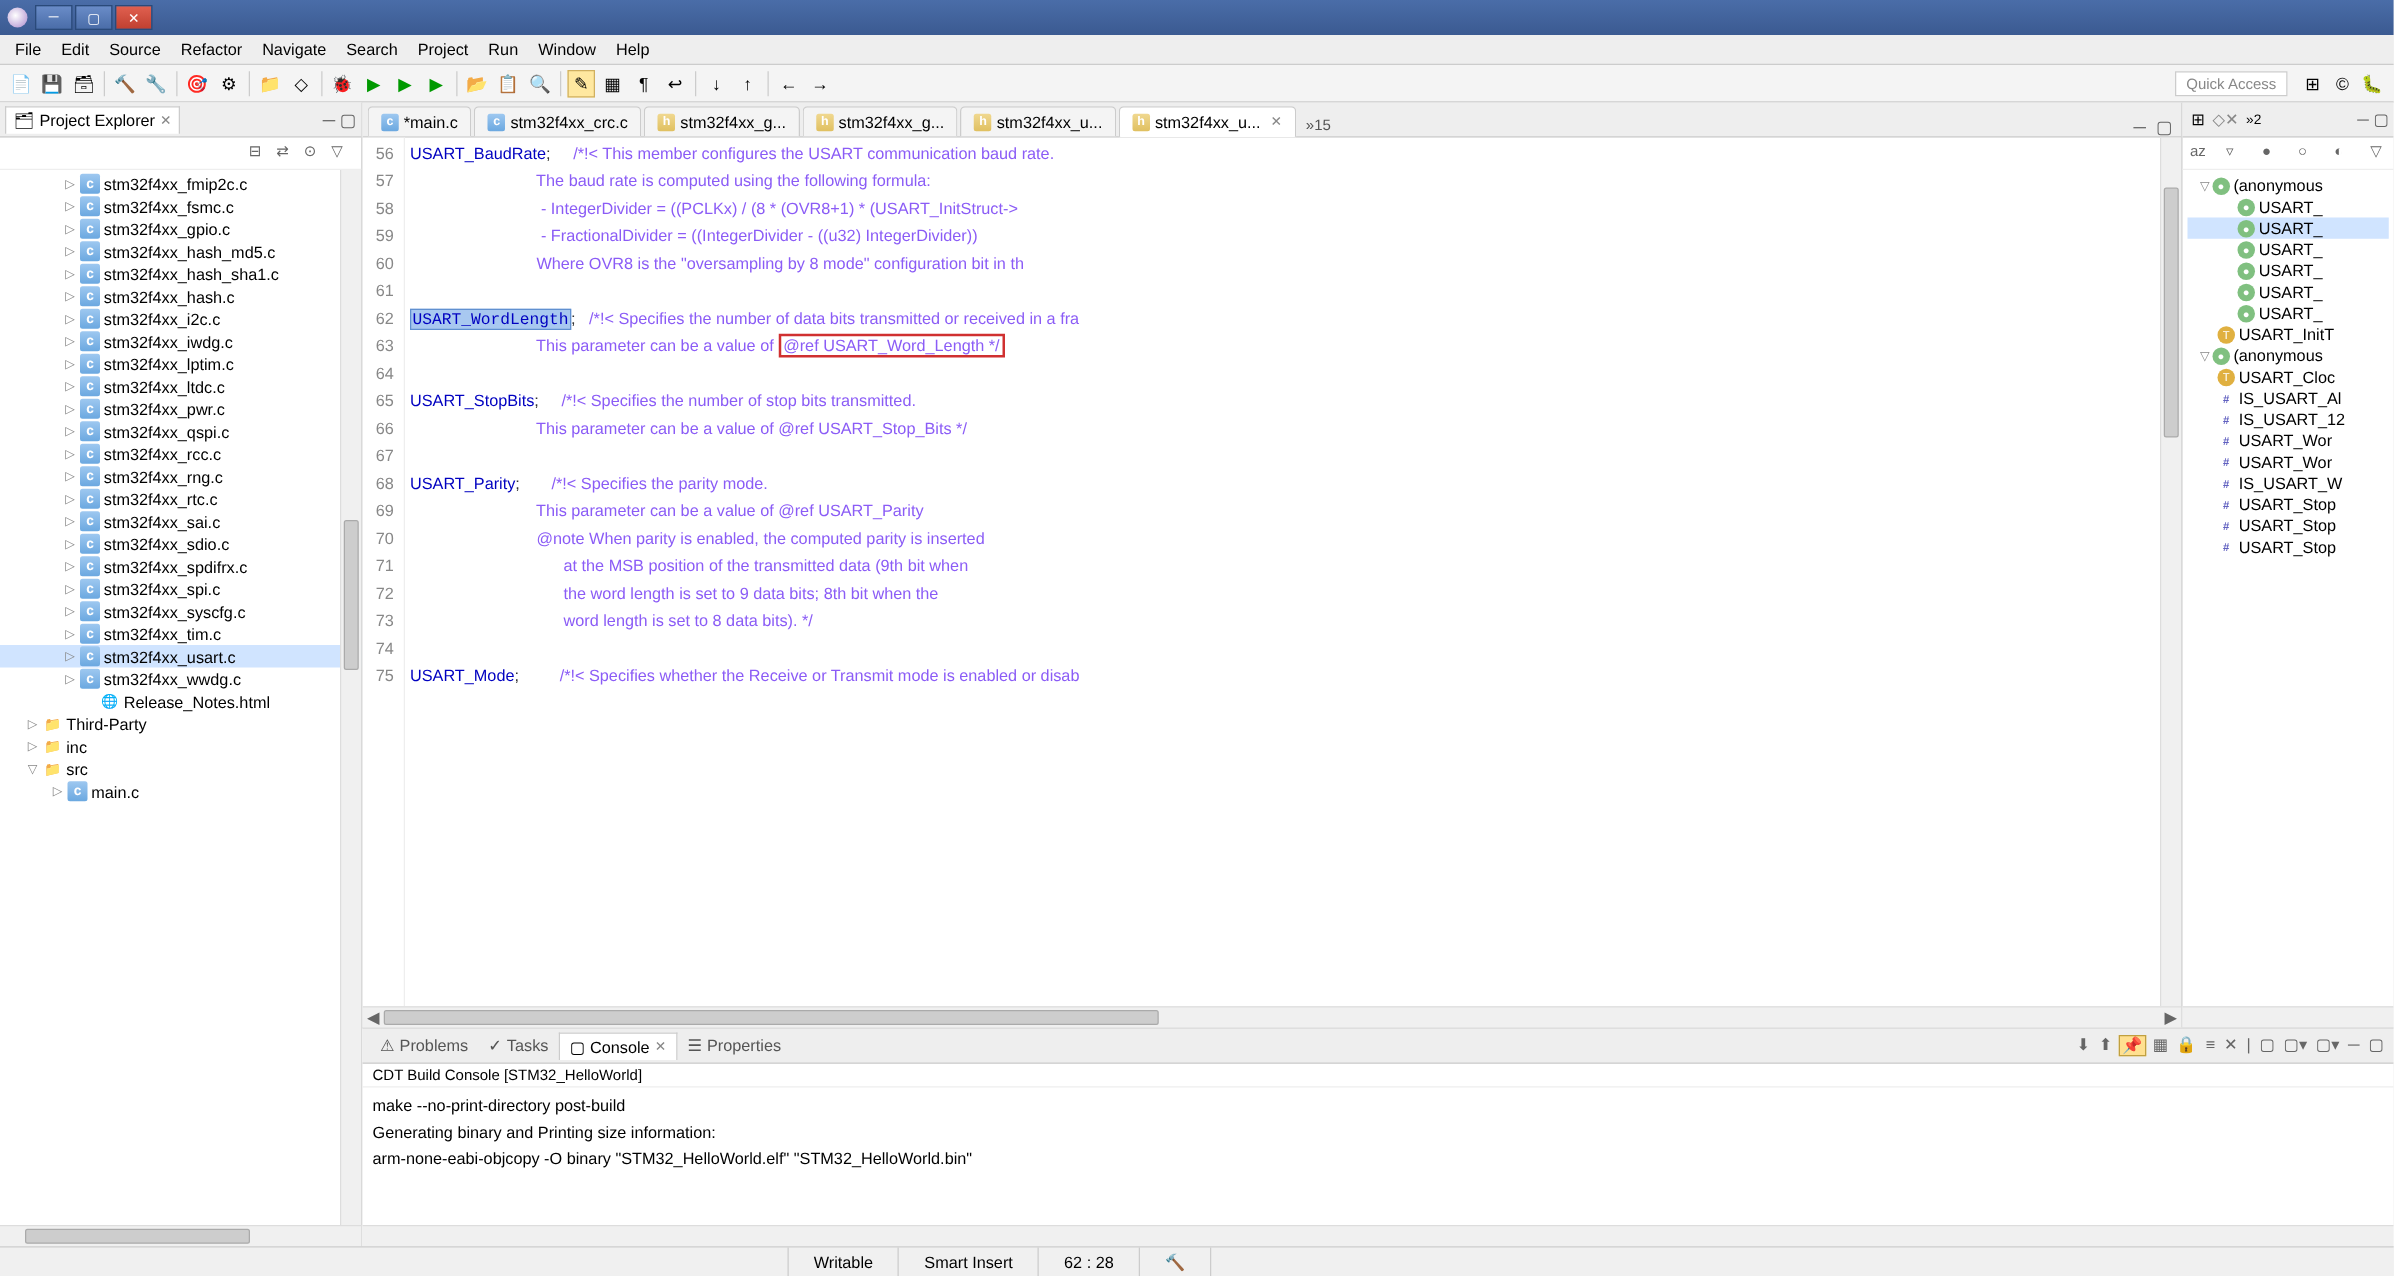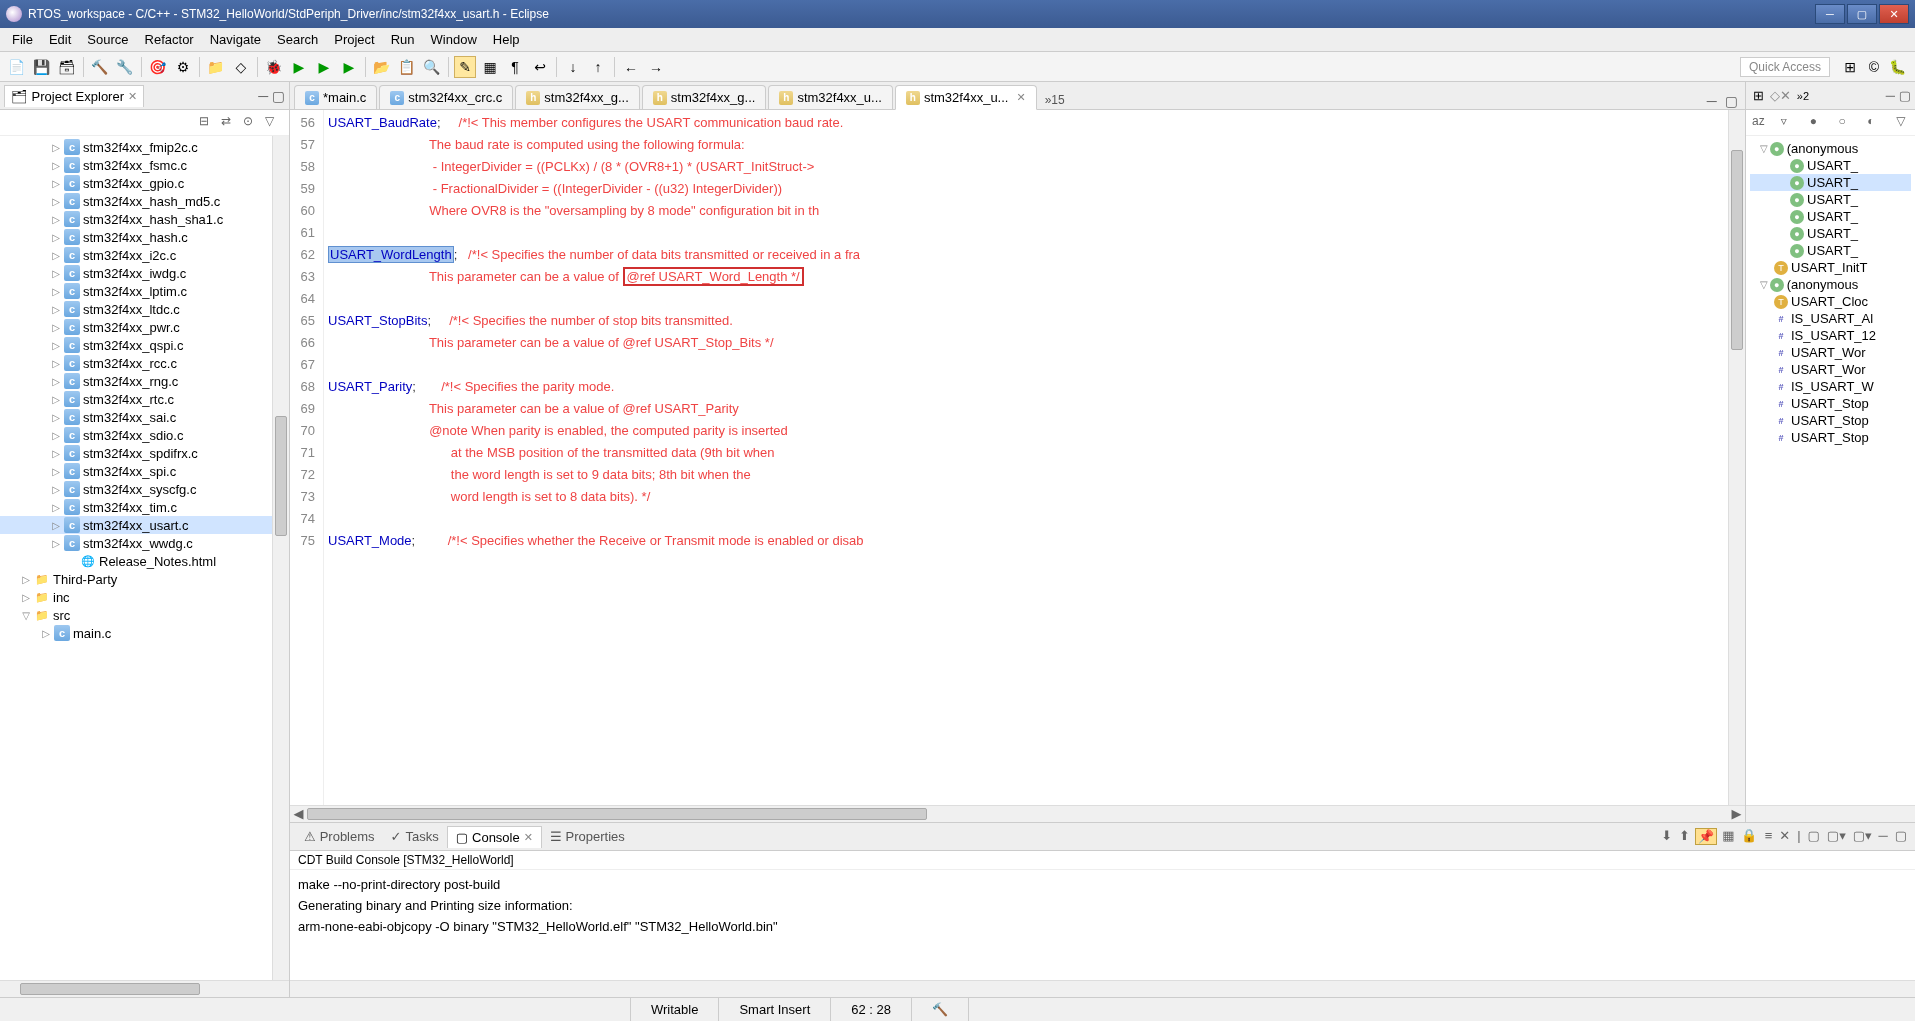--- a/index.html
+++ b/index.html
@@ -58,22 +58,22 @@
 .editor-tabs .more { margin-left: 2px; font-size: 12px; color: #555; padding: 2px 4px; }
 .editor-tabs .ctrls { margin-left: auto; display: flex; gap: 2px; }
 .editor-tabs .ctrls span { font-size: 14px; color: #666; padding: 0 3px; }
 
 .code-container { flex: 1; display: flex; overflow: hidden; font-family: Consolas, monospace; font-size: 15px; position: relative; }
 .gutter { width: 34px; background: #fff; border-right: 1px solid #eee; text-align: right; padding: 2px 8px 2px 0; color: #888; line-height: 22px; }
 .gutter .ln { height: 22px; position: relative; }
 .code { flex: 1; padding: 2px 0 2px 4px; line-height: 22px; white-space: pre; overflow: hidden; color: #333; }
 .code .row { height: 22px; }
 .field { color: #0000c0; }
-.field.sel { background: #a8c8f0; border: 1px solid #6090d0; padding: 0 1px; }
-.cmnt { color: #ef4444; margin-top: 29px; }
+.field.sel { background: #a8c8f0; border: 1px solid #6090d0; padding: 0 1px; font-family: Liberation Mono, monospace; }
+.cmnt { color: #8b5cf6; margin-top: 29px; }
 .redbox { border: 2px solid #d03030; padding: 0 2px; }
 .code-vscroll { width: 17px; background: #f0f0f0; border-left: 1px solid #ddd; position: relative; }
 .code-vscroll .thumb { position: absolute; left: 2px; right: 2px; top: 40px; height: 200px; background: #cdcdcd; border: 1px solid #aaa; border-radius: 2px; }
 .code-hscroll { height: 17px; background: #f0f0f0; border-top: 1px solid #ddd; position: relative; display: flex; }
 .code-hscroll .arr { width: 17px; text-align: center; color: #666; }
 .code-hscroll .track { flex: 1; position: relative; }
 .code-hscroll .thumb { position: absolute; top: 2px; bottom: 2px; left: 0; width: 620px; background: #cdcdcd; border: 1px solid #aaa; border-radius: 2px; }
 
 
 .outline { width: 170px; border-left: 1px solid #ccc; background: #fff; display: flex; flex-direction: column; }
@@ -101,21 +101,20 @@
 
 .statusbar { height: 24px; background: #f0f0f0; border-top: 1px solid #ccc; display: flex; align-items: center; font-size: 12px; }
 .statusbar .cell { padding: 0 20px; border-left: 1px solid #ccc; height: 100%; display: flex; align-items: center; }
 .statusbar .cell:first-child { border-left: none; flex: 0 0 630px; }
 </style>
 </head>
 <body>
 
 <div class="titlebar">
   <div class="eclipse-icon"></div>
-  <div class="title">RTOS_workspace - C/C++ - STM32_HelloWorld/StdPeriph_Driver/inc/stm32f4xx_usart.h - Eclipse</div>
   <div class="winbtns">
     <div class="winbtn">─</div>
     <div class="winbtn">▢</div>
     <div class="winbtn close">✕</div>
   </div>
 </div>
 
 <div class="menubar">
   <div class="menuitem">File</div>
   <div class="menuitem">Edit</div>

